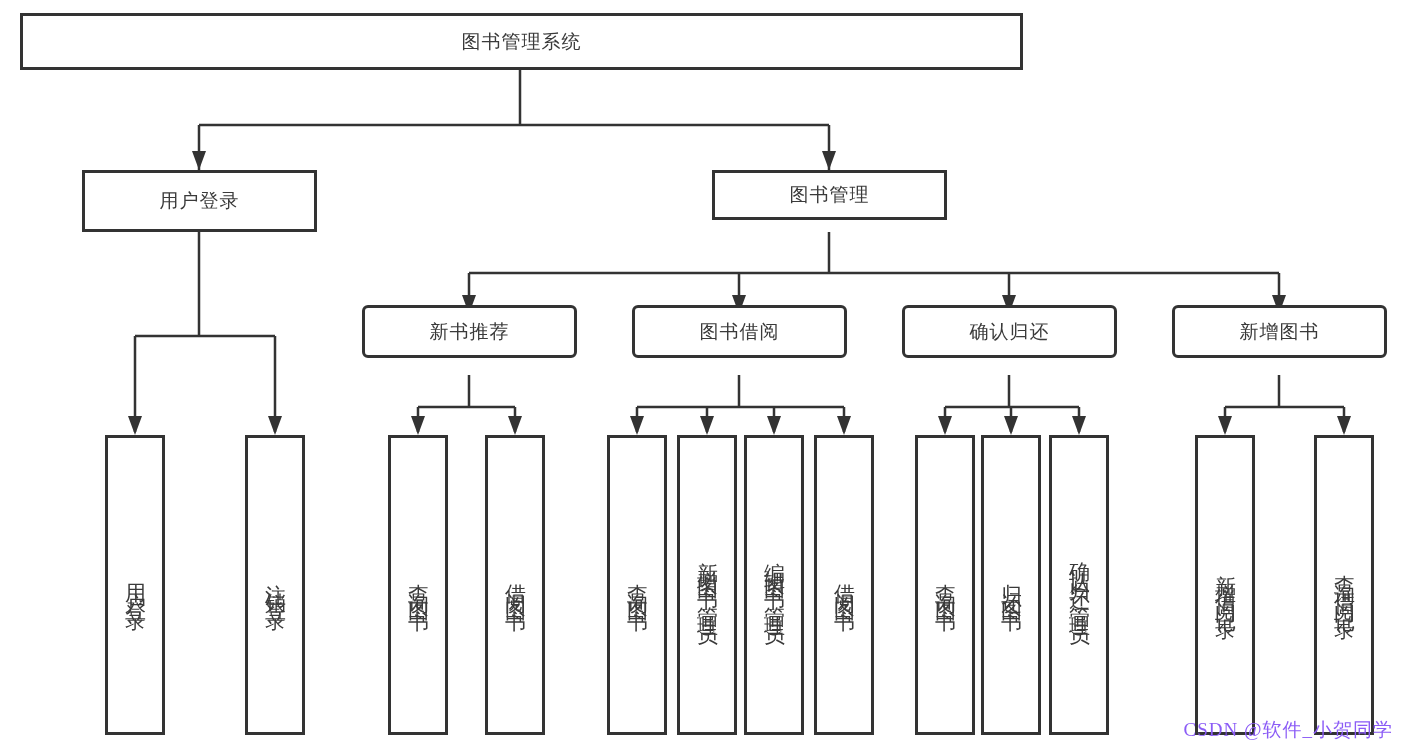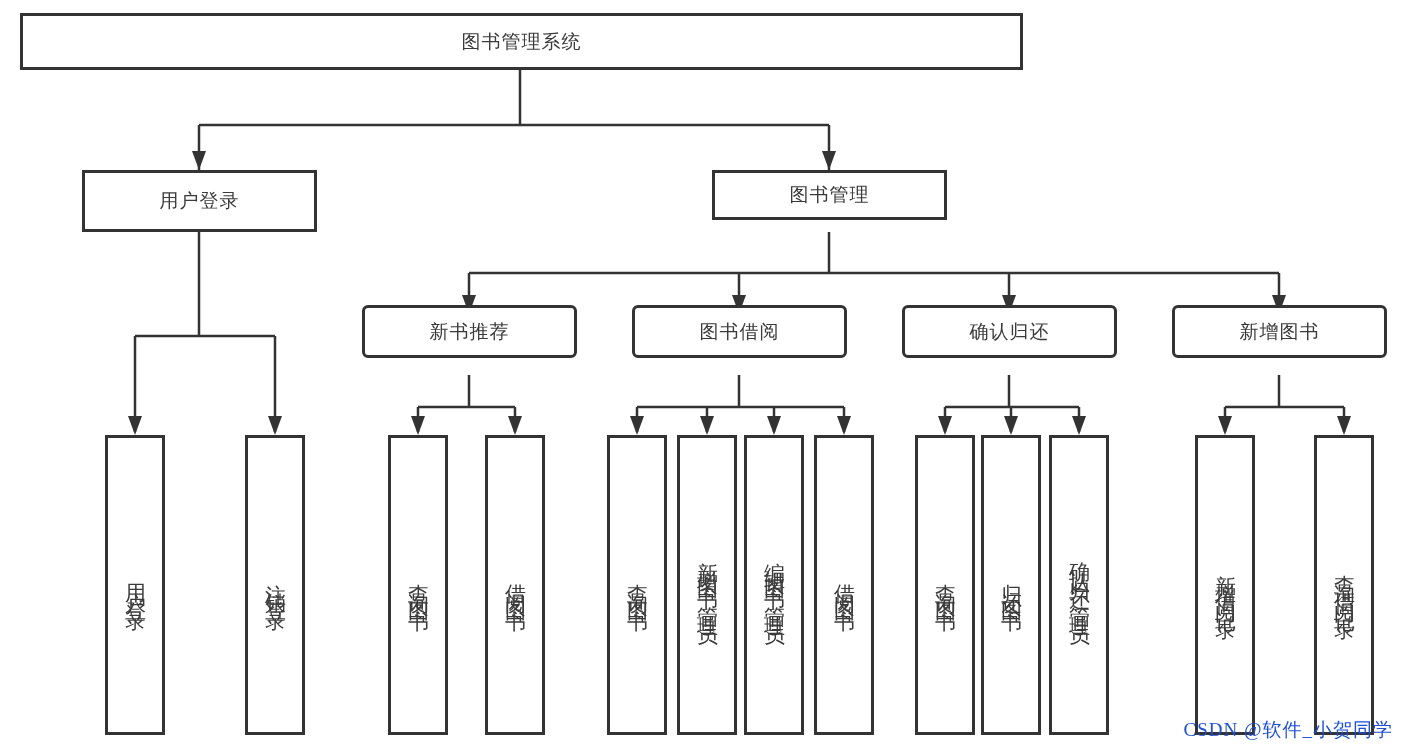--- a/index.html
+++ b/index.html
@@ -43,21 +43,21 @@
   .lv3-0 { left: 362px; }
   .lv3-1 { left: 632px; }
   .lv3-2 { left: 902px; }
   .lv3-3 { left: 1172px; }
   .leaf  { top: 435px; width: 60px; height: 300px; }
   .watermark {
     position: absolute;
     right: 12px;
     top: 717px;
     font-size: 19px;
-    color: #1d4ed8;
+    color: #8b5cf6;
     letter-spacing: 1px;
     white-space: nowrap;
   }
 </style>
 </head>
 <body>
 
 <div id="canvas">
 
   <svg id="wires" width="1405" height="747" viewBox="0 0 1405 747">

